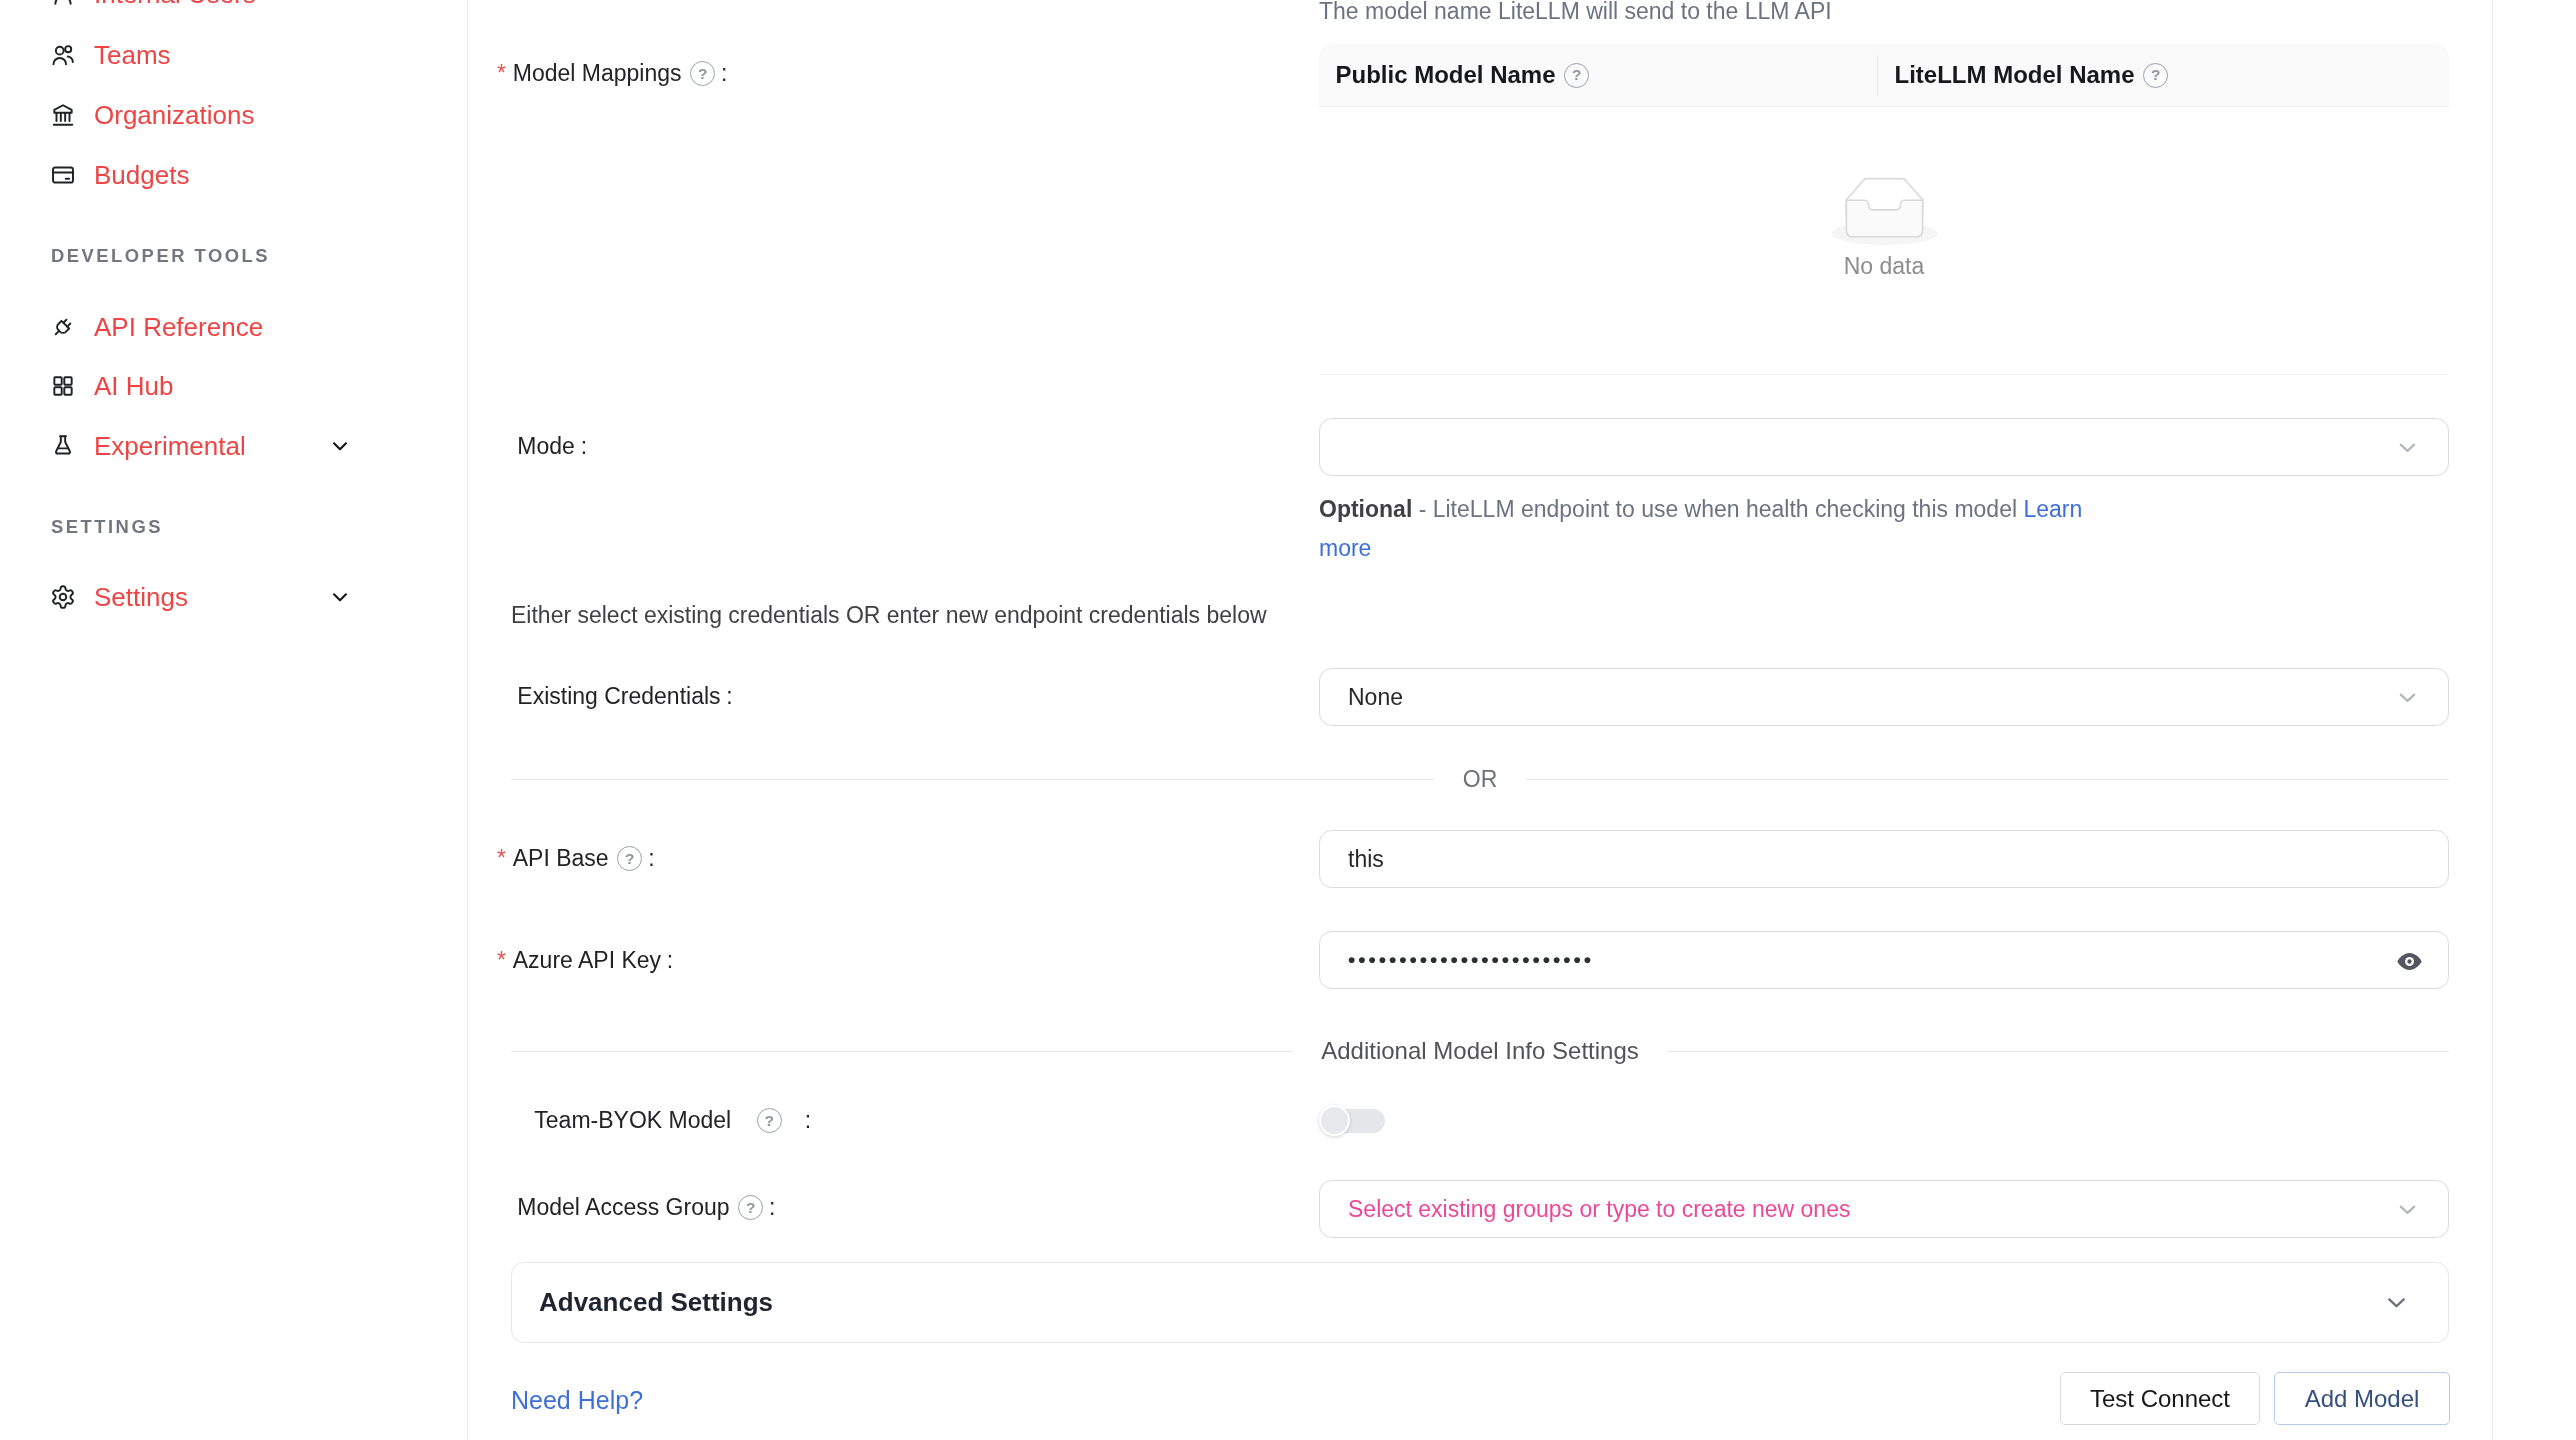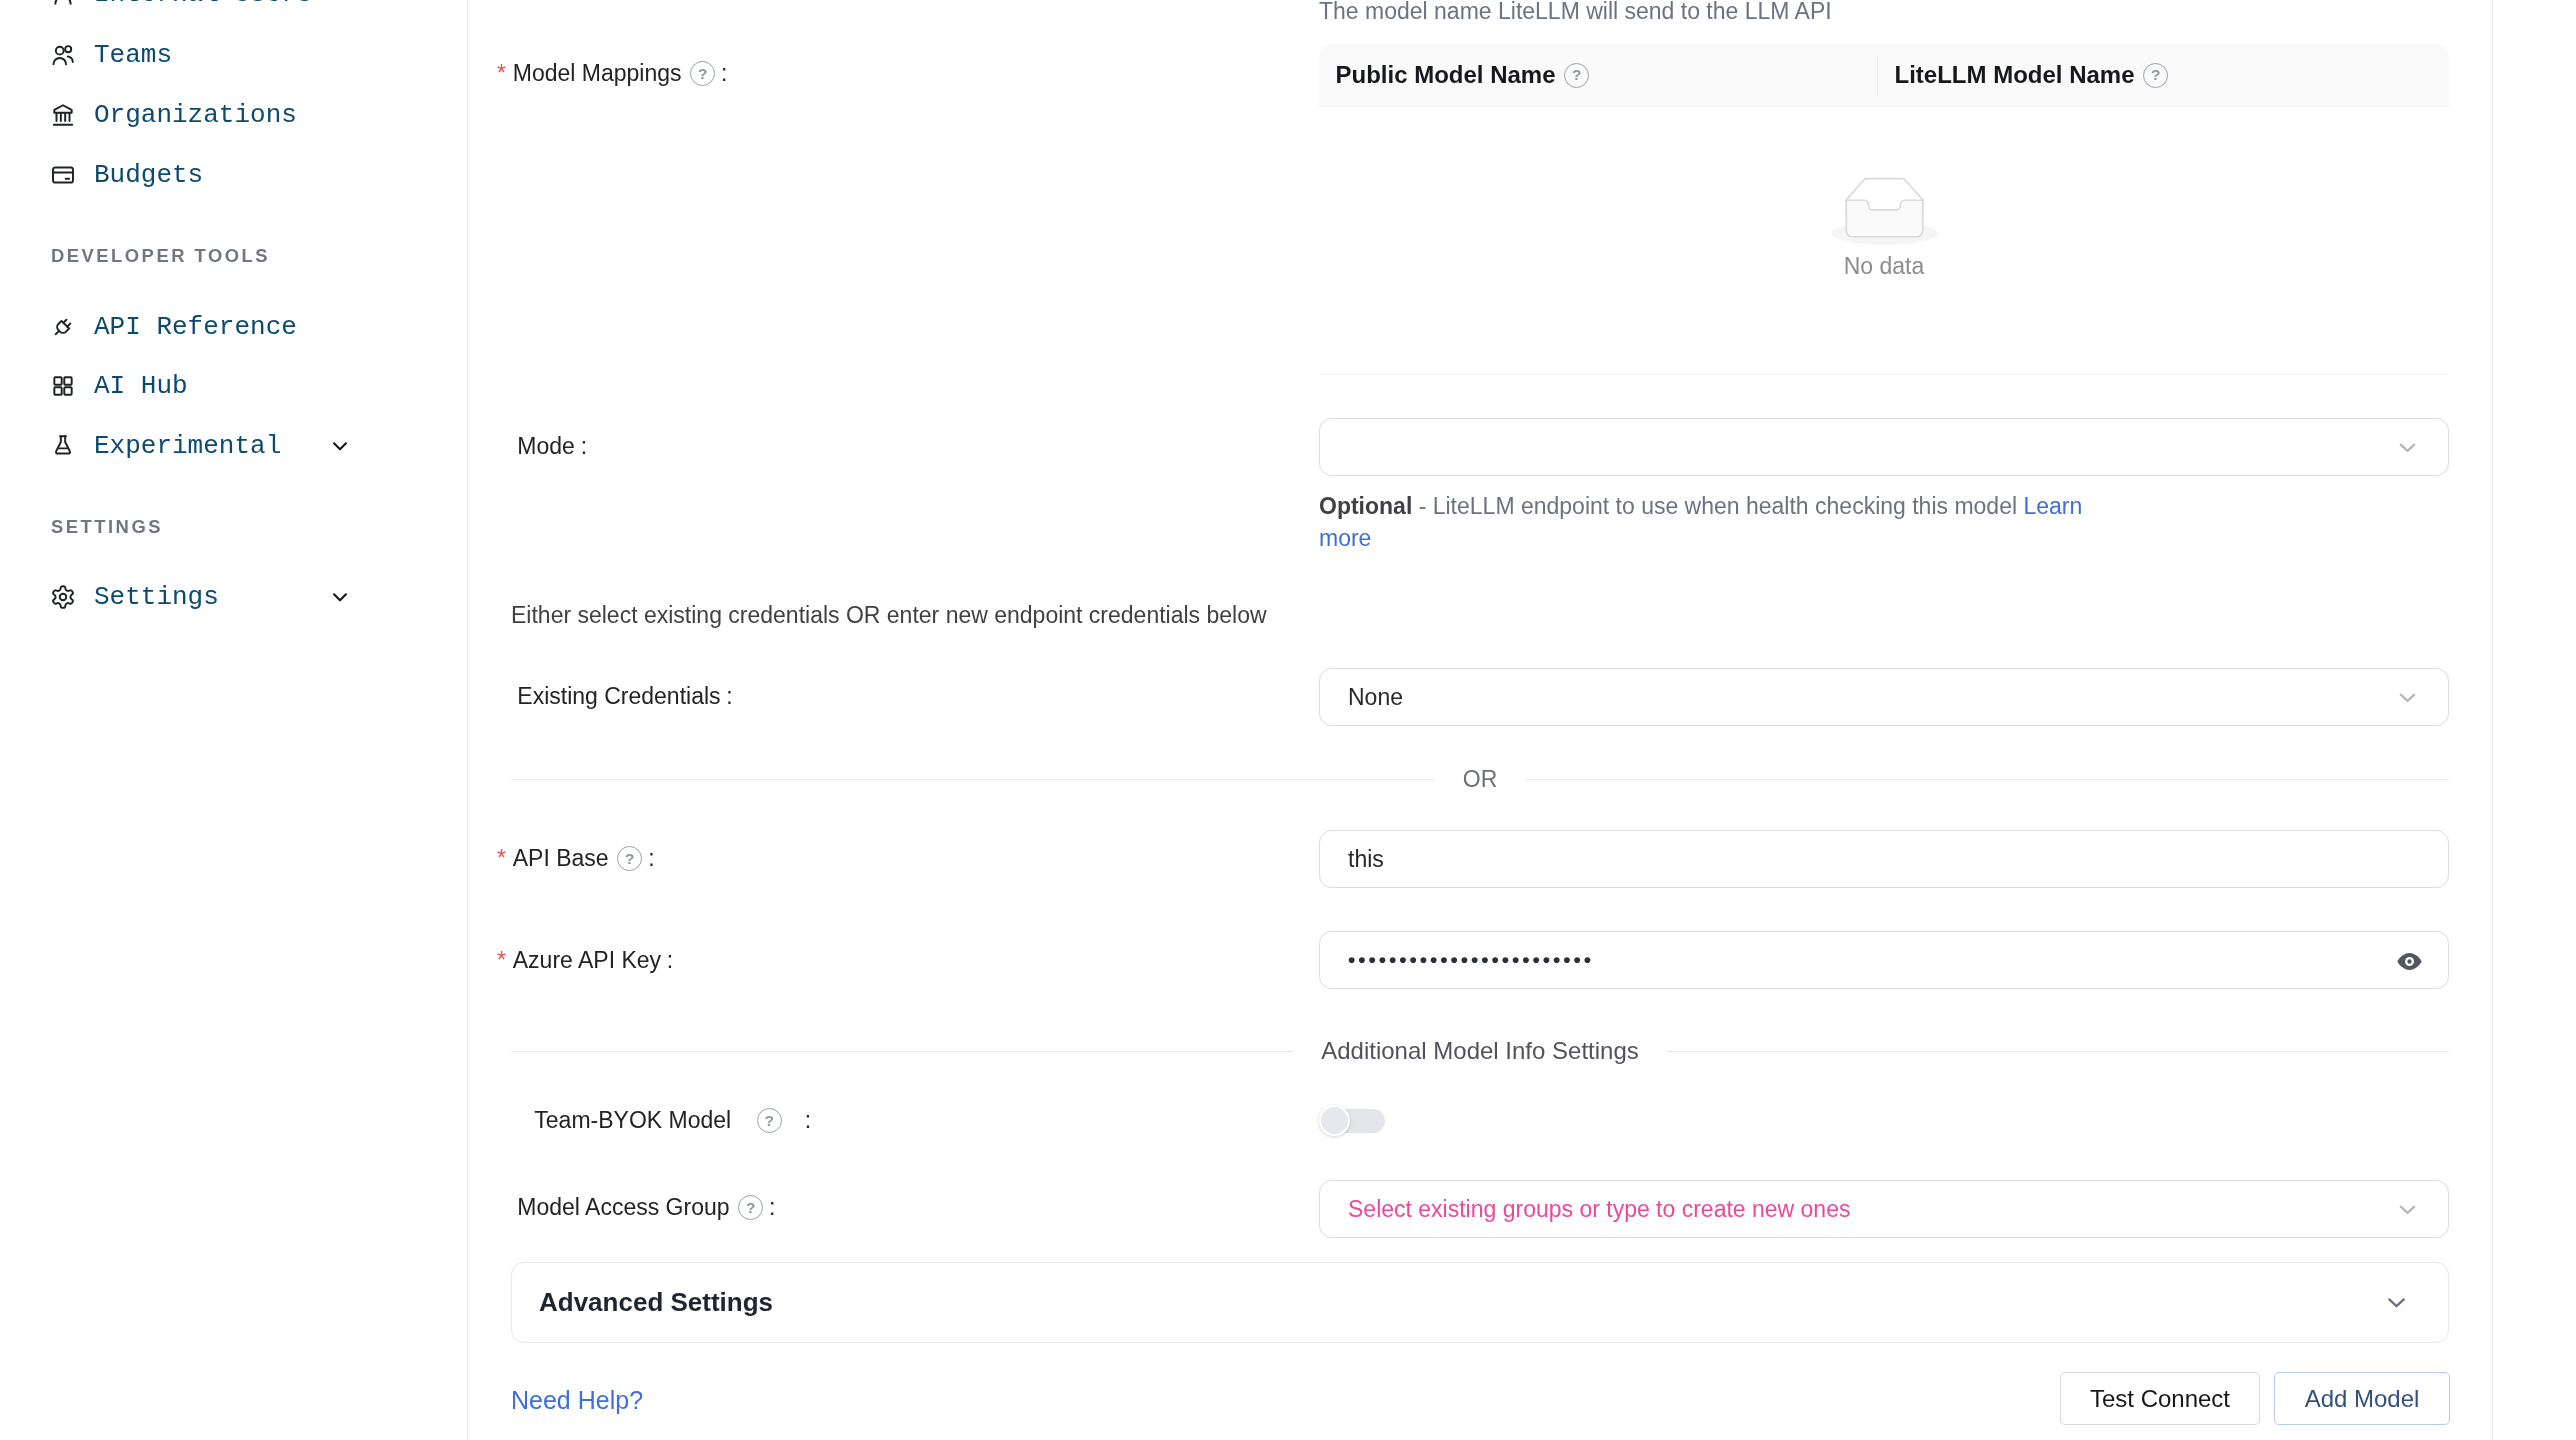--- a/index.html
+++ b/index.html
@@ -13,21 +13,21 @@
   
   .sidebar {
     position:absolute; left:0; top:0; width:468px; height:100%;
     background:#ffffff; border-right:1px solid #e7e8ea; overflow:hidden;
   }
   .nav-item {
     position:absolute; left:0; width:100%; height:54px;
     display:flex; align-items:center; cursor:pointer;
   }
   .nav-item .nicon { position:absolute; left:50px; width:26px; height:26px; color:#1f2327; }
-  .nav-item .nlabel { position:absolute; left:94px; font-size:26px; color:#0c4a6e; white-space:nowrap;font-family:Liberation Mono, monospace; }
+  .nav-item .nlabel { position:absolute; left:94px; font-size:26px; color:#ef4444; white-space:nowrap; }
   .nav-item .nchev { position:absolute; left:327px; width:26px; height:26px; color:#18181b; }
   .nav-section {
     position:absolute; left:51px; font-size:18.4px; font-weight:700;
     letter-spacing:2.5px; color:#72767e; white-space:nowrap;
   }
   .card-right-border { position:absolute; left:2492px; top:0; width:1px; height:100%; background:#e7e8ea; }
 
   .helper-top { position:absolute; left:1319px; top:-1.9px; font-size:23px; color:#6b7280; white-space:nowrap; }
 
   .form-label {
@@ -66,21 +66,21 @@
   }
   .field .chev { position:absolute; right:27px; width:27px; height:27px; color:#b3b6bc; }
   .placeholder { color:#ec4899; }
   .masked { font-size:21px; font-weight:700; letter-spacing:2.9px; color:#2b2f36; }
   .eye-btn { position:absolute; right:21px; width:35px; height:29px; cursor:pointer; }
 
   .hint-line { position:absolute; left:511px; font-size:23px; color:#3f3f46; white-space:nowrap; }
 
   .helper-extra {
     position:absolute; left:1319px; top:490px; width:786px;
-    font-size:23px; color:#6b7280; line-height:32px;
+    font-size:23px; color:#6b7280; line-height:39px;
   }
   .helper-extra b { color:#3f3f46; font-weight:700; }
   .link-blue { color:#3e6fd9; font-weight:500; cursor:pointer; }
 
   .h-divider {
     position:absolute; left:511px; width:1938px; display:flex; align-items:center;
   }
   .h-divider .line { flex:1; height:1px; background:#e8e8ea; }
   .h-divider .dtext { margin:0 29px; font-size:23px; color:#6d7078; white-space:nowrap; }
   .dtext.big { font-size:24px; color:#52525b; }

